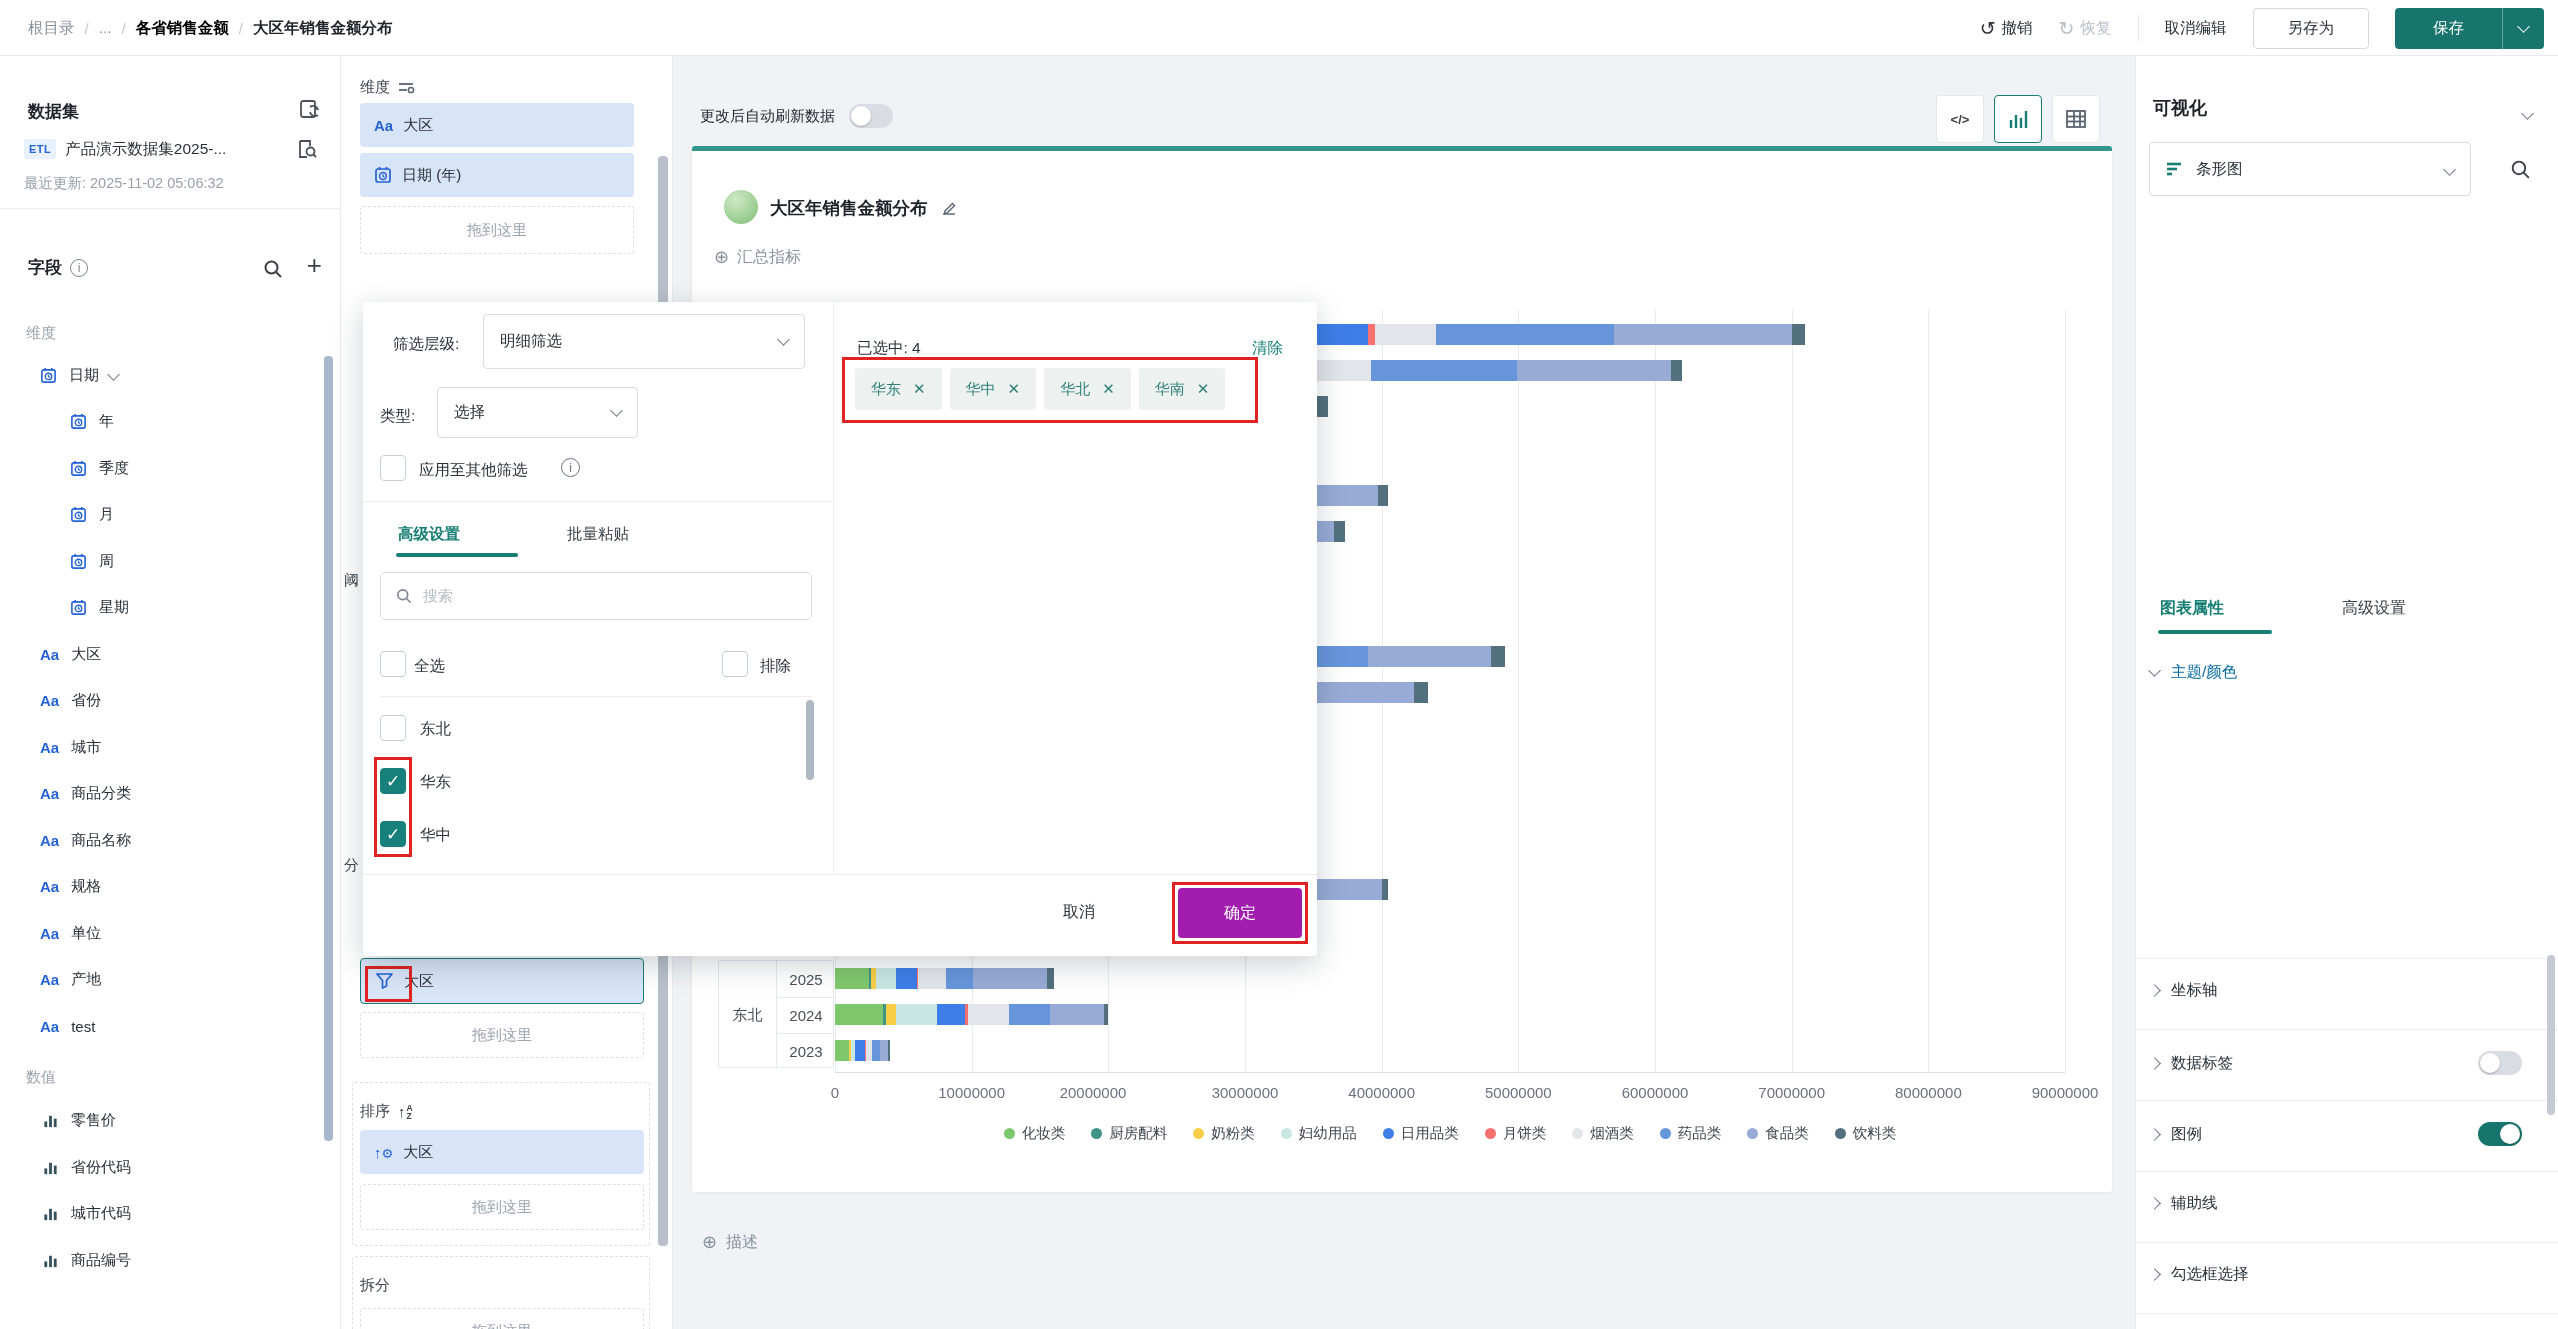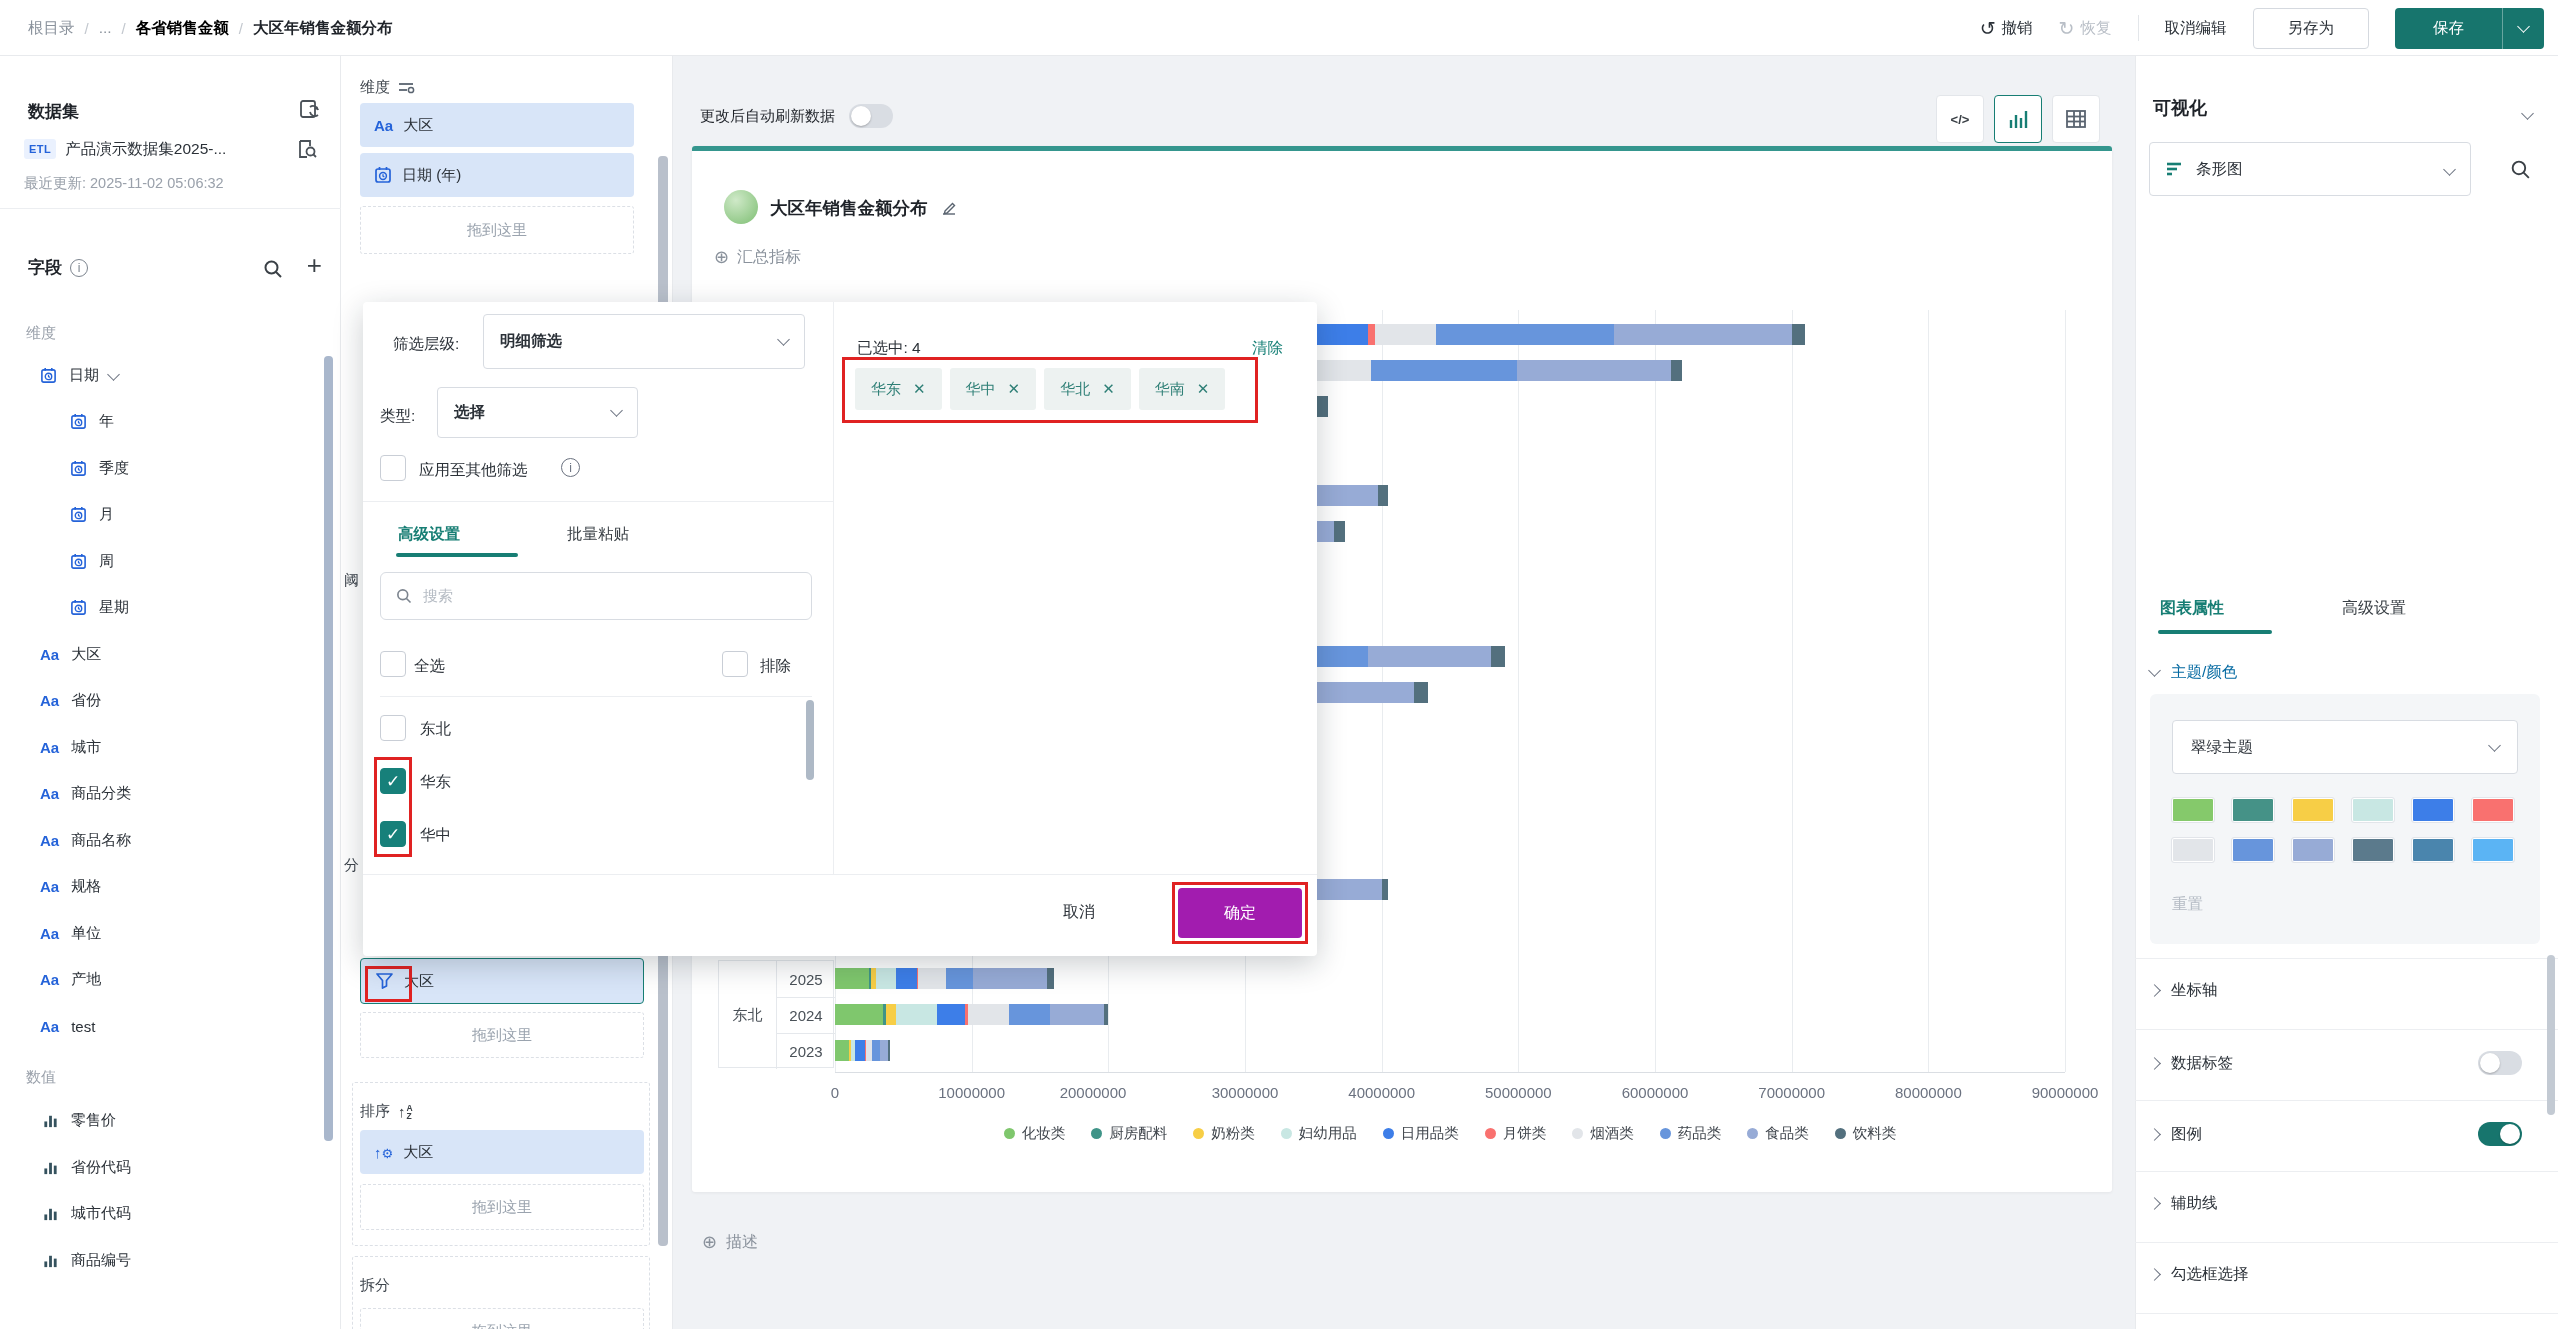--- a/index.html
+++ b/index.html
@@ -55,21 +55,21 @@
   .select{border:1px solid #D8DCE2;border-radius:4px;background:#fff;display:flex;align-items:center;font-size:15.5px;color:#2B3138;}
   .tab{font-size:16px;color:#3A4046;cursor:pointer;}
   .tab.active{color:#177E74;font-weight:bold;}
   .r-sect{position:absolute;left:2150px;width:390px;font-size:15.5px;color:#2B3138;display:flex;align-items:center;gap:12px;}
   .chev{display:inline-block;width:9px;height:9px;border-right:1.8px solid #6B7280;border-bottom:1.8px solid #6B7280;transform:rotate(45deg);margin-top:-4px;}
   .chev.right{transform:rotate(-45deg);margin-top:0;}
   .swatch{position:absolute;width:42px;height:24px;border:1px solid #fff;outline:1px solid #E2E5EA;border-radius:2px;}
   
   #dialog{position:absolute;left:363px;top:302px;width:954px;height:654px;background:#fff;border-radius:4px;box-shadow:0 8px 30px rgba(20,30,40,.22);z-index:50;}
   .dlg-label{position:absolute;font-size:15.5px;color:#2B3138;}
-  .dlg-select{position:absolute;border:1px solid #D8DCE2;border-radius:4px;display:flex;align-items:center;justify-content:space-between;padding:18px 16px;font-size:15.5px;color:#2B3138;background:#fff;font-weight:bold;}
+  .dlg-select{position:absolute;border:1px solid #D8DCE2;border-radius:4px;display:flex;align-items:center;justify-content:space-between;padding:18px 16px;font-size:15.5px;color:#2B3138;background:#fff;}
   .cbx{position:absolute;width:26px;height:26px;border:1px solid #C9CED6;border-radius:4px;background:#fff;}
   .cbx.checked{background:#17807A;border-color:#17807A;color:#fff;display:flex;align-items:center;justify-content:center;font-size:17px;font-weight:bold;}
   .dlg-tab{position:absolute;font-size:15.5px;color:#3A4046;cursor:pointer;}
   .dlg-tab.active{color:#177E74;font-weight:bold;}
   .sel-chip{height:42px;background:#EDF2F1;border-radius:3px;display:flex;align-items:center;gap:12px;padding:0 16px;font-size:15px;color:#2E7F76;}
   .red-box{position:absolute;border:3px solid #E02222;z-index:60;pointer-events:none;}
   .teal-btn{background:#a21caf;color:#fff;border-radius:4px;display:flex;align-items:center;justify-content:center;font-size:16px;cursor:pointer;}
   svg{display:block;}
 </style>
 </head>
@@ -755,41 +755,20 @@
   </div>
 
   <div class="abs tab active" style="left:2160px;top:598px;">图表属性</div>
   <div class="abs" style="left:2158px;top:630px;width:114px;height:4px;background:#177E74;border-radius:2px;"></div>
   <div class="abs tab" style="left:2342px;top:598px;">高级设置</div>
 
   <div class="abs flex" style="left:2150px;top:662px;gap:12px;font-size:15.5px;color:#0369a1;cursor:pointer;">
     <span class="chev"></span>
     <span>主题/颜色</span>
   </div>
-  <div class="abs" style="left:2150px;top:694px;width:390px;height:250px;background:#F4F6F8;border-radius:6px;">
-    <div class="select abs" style="left:22px;top:26px;width:346px;height:54px;padding:0 18px;justify-content:space-between;">
-      <span>翠绿主题</span>
-      <span class="chev"></span>
-    </div>
-    <div id="swatches">
-        <div class="swatch" style="left: 22px; top: 104px; background: rgb(133, 201, 107);"></div>
-        <div class="swatch" style="left: 82px; top: 104px; background: rgb(69, 146, 135);"></div>
-        <div class="swatch" style="left: 142px; top: 104px; background: rgb(247, 206, 70);"></div>
-        <div class="swatch" style="left: 202px; top: 104px; background: rgb(200, 231, 227);"></div>
-        <div class="swatch" style="left: 262px; top: 104px; background: rgb(61, 126, 232);"></div>
-        <div class="swatch" style="left: 322px; top: 104px; background: rgb(249, 113, 111);"></div>
-        <div class="swatch" style="left: 22px; top: 144px; background: rgb(226, 229, 233);"></div>
-        <div class="swatch" style="left: 82px; top: 144px; background: rgb(103, 149, 220);"></div>
-        <div class="swatch" style="left: 142px; top: 144px; background: rgb(151, 171, 214);"></div>
-        <div class="swatch" style="left: 202px; top: 144px; background: rgb(91, 122, 140);"></div>
-        <div class="swatch" style="left: 262px; top: 144px; background: rgb(74, 133, 173);"></div>
-        <div class="swatch" style="left: 322px; top: 144px; background: rgb(91, 180, 244);"></div>
-      </div>
-    <div class="abs" style="left:22px;top:200px;font-size:15.5px;color:#B3BAC3;cursor:default;">重置</div>
-  </div>
   <div id="r-sections">
       <div style="position: absolute; left: 2135px; top: 958px; width: 423px; height: 1px; background: rgb(236, 238, 241);"></div>
       <div class="r-sect" style="top: 980px;">
         <span class="chev right"></span>
         <span>坐标轴</span>
       </div>
       <div style="position: absolute; left: 2135px; top: 1029px; width: 423px; height: 1px; background: rgb(236, 238, 241);"></div>
       <div class="r-sect" style="top: 1051px;">
         <span class="chev right"></span>
         <span>数据标签</span>

